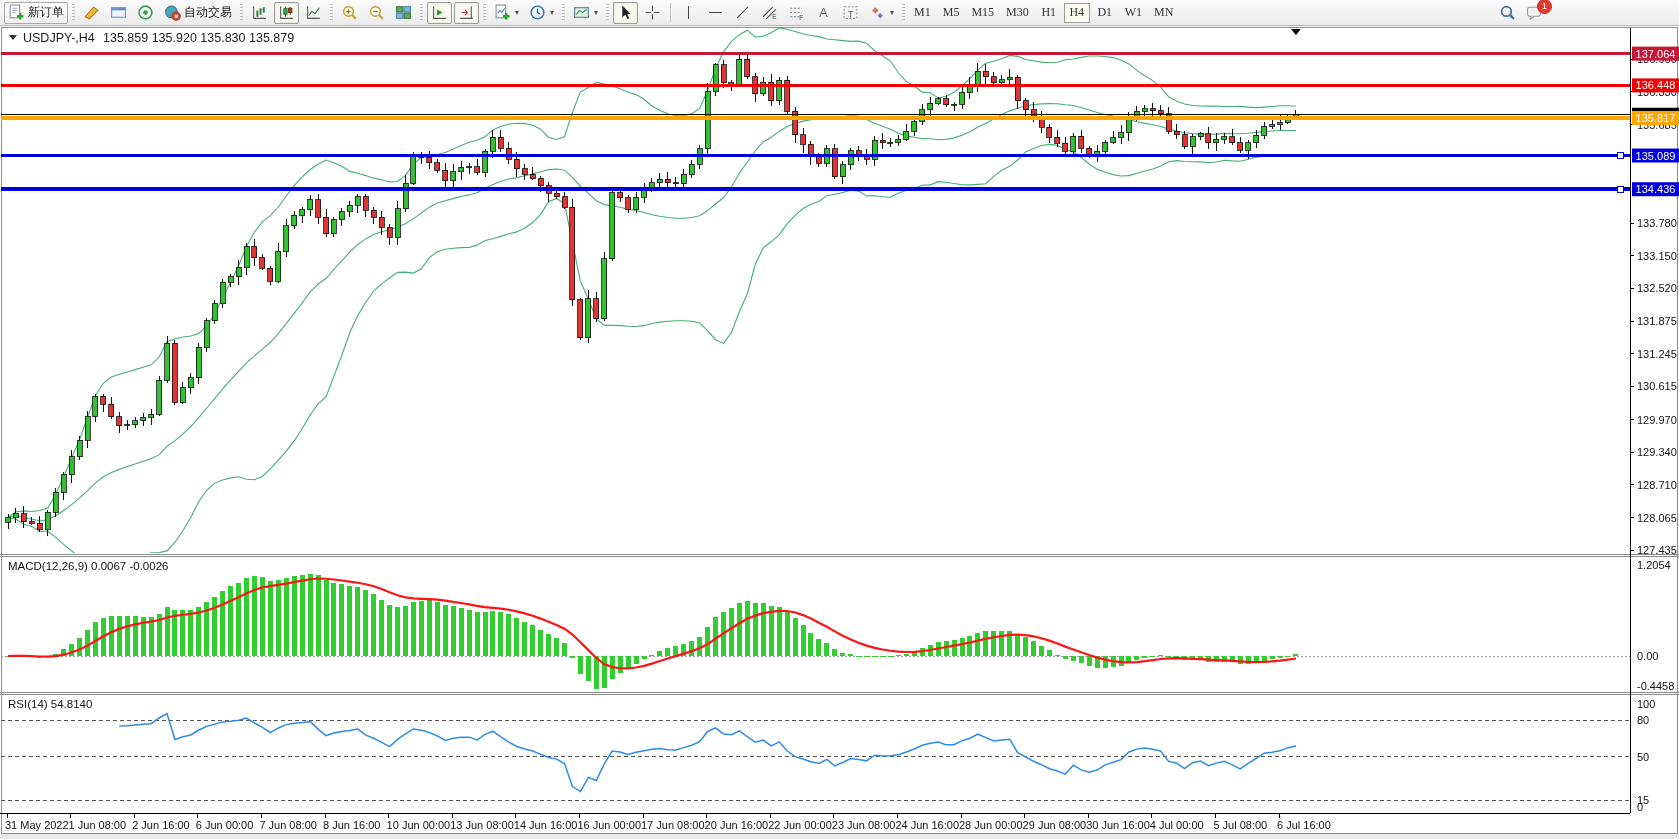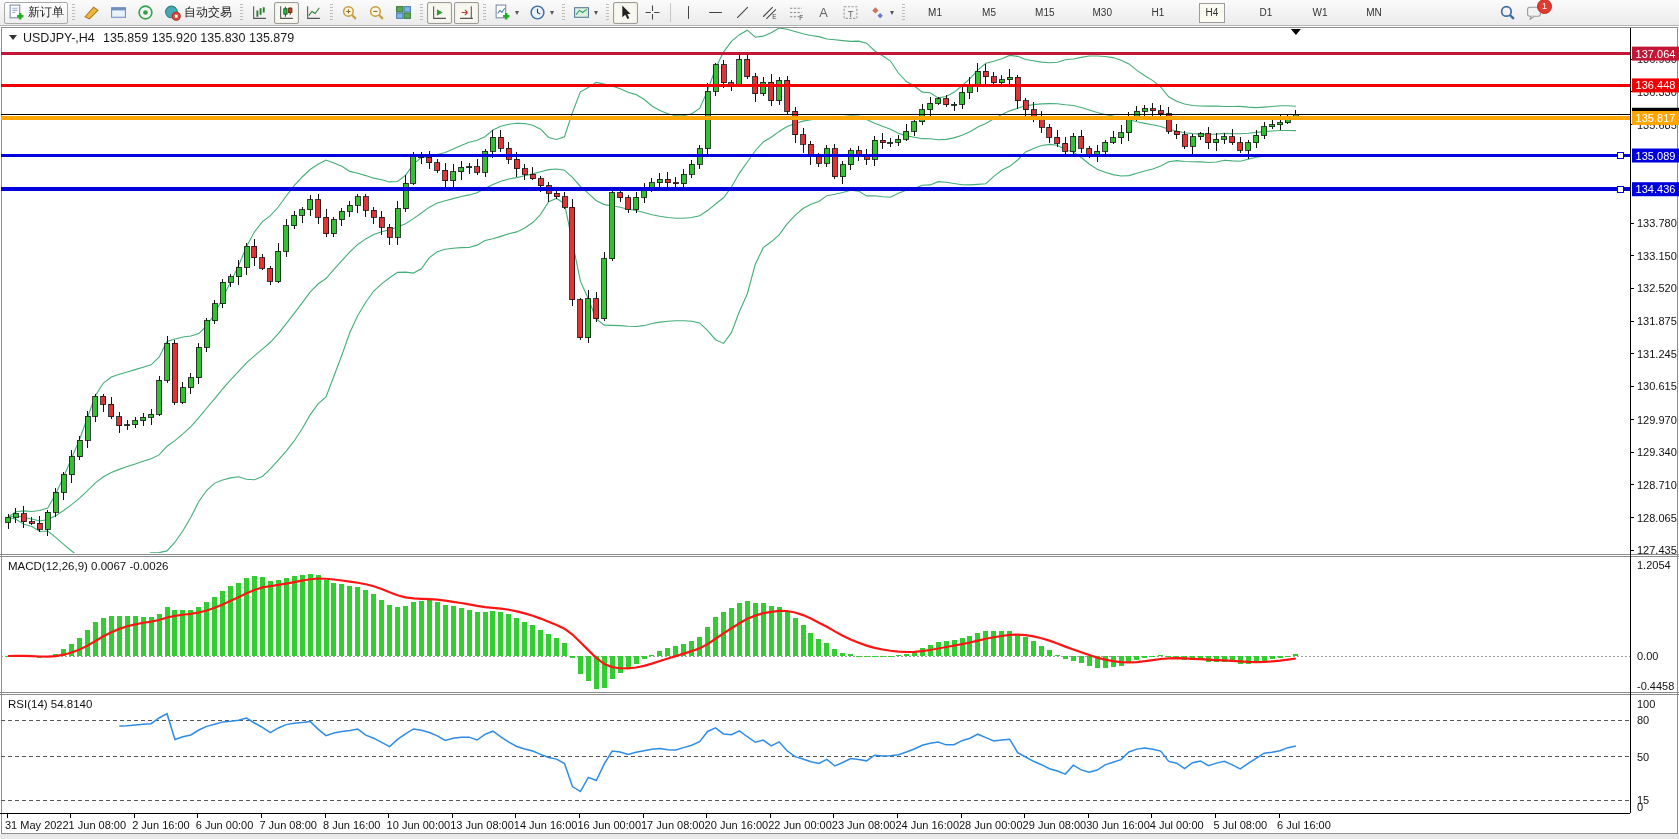--- a/index.html
+++ b/index.html
@@ -9,22 +9,22 @@
   .tbtn{display:flex;align-items:center;gap:3px;height:22px;padding:0 3px;margin:0 1px;
     border:1px solid transparent;border-radius:2px;background:transparent;font-family:inherit;cursor:default}
   .tbtn.framed{border:1px solid #a9a9a9;background:linear-gradient(#ffffff,#efefef)}
   .tbtn.active{border:1px solid #9c9c9c;background:#f8f8f0;box-shadow:inset 0 0 2px #d8d8cf}
   .tlabel{font-size:12px;color:#1c1c1c;white-space:nowrap}
   .caret{font-size:8px;color:#555;margin-left:1px}
   .tsep{width:1px;height:19px;background:#c6c6c6;margin:0 4px}
   .grip{width:3px;height:18px;margin:0 3px;
     background:repeating-linear-gradient(to bottom,#bdbdbd 0 1px,transparent 1px 3px)}
   .ic{width:17px;height:17px;display:block}
-  .tfbtn{height:20px;min-width:26px;padding:0 4px;margin:0 14px;font-size:10px;color:#333;
-    border:1px solid transparent;background:transparent;font-family:Liberation Sans, sans-serif;cursor:default}
+  .tfbtn{height:20px;min-width:26px;padding:0 4px;margin:0 1px;font-size:12px;color:#333;
+    border:1px solid transparent;background:transparent;font-family:Liberation Serif, serif;cursor:default}
   .tfbtn.active{border:1px solid #9c9c9c;background:#fbfbf2}
   .right-tools{margin-left:auto;margin-right:128px;display:flex;align-items:center}
   .notif-wrap{position:relative}
   .badge-red{position:absolute;top:-4px;right:-6px;background:#e23b2e;color:#fff;border-radius:50%;
     width:13px;height:13px;font-size:9px;line-height:13px;text-align:center;border:1px solid #c02a1e}
   .chart-area{position:relative;width:1679px;height:813px}
   #chart-svg{position:absolute;left:0;top:0}
   svg text{font-family:"Liberation Sans",sans-serif}
 </style>
 </head>

